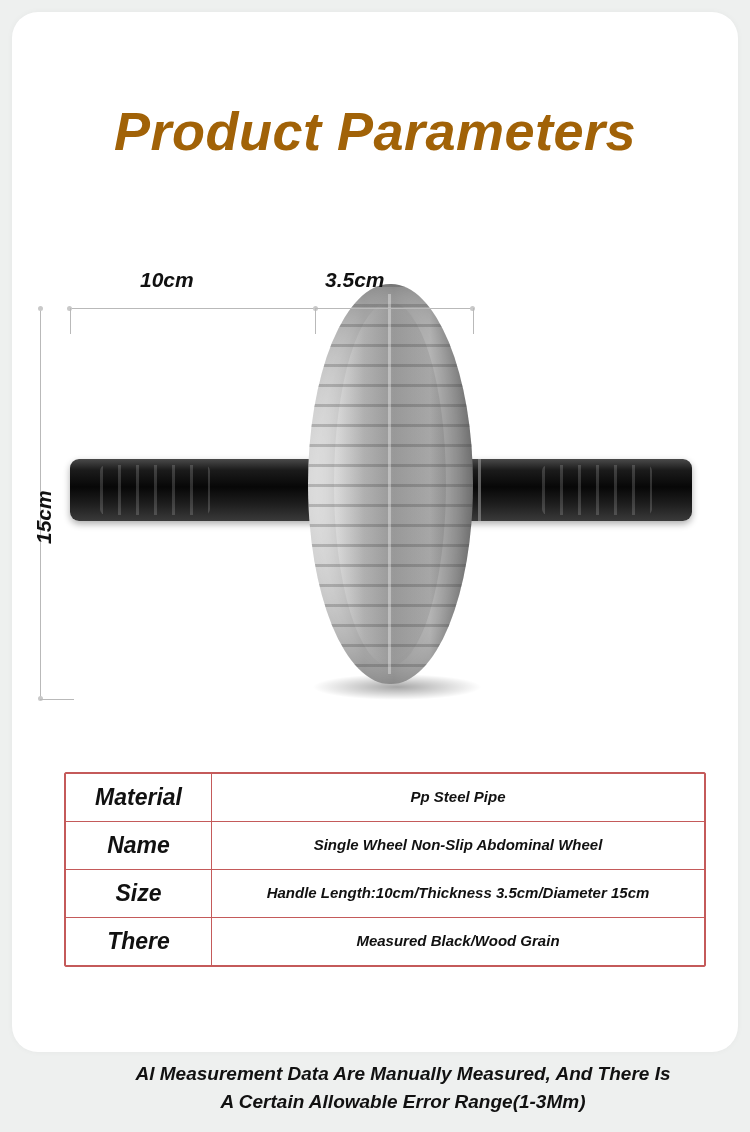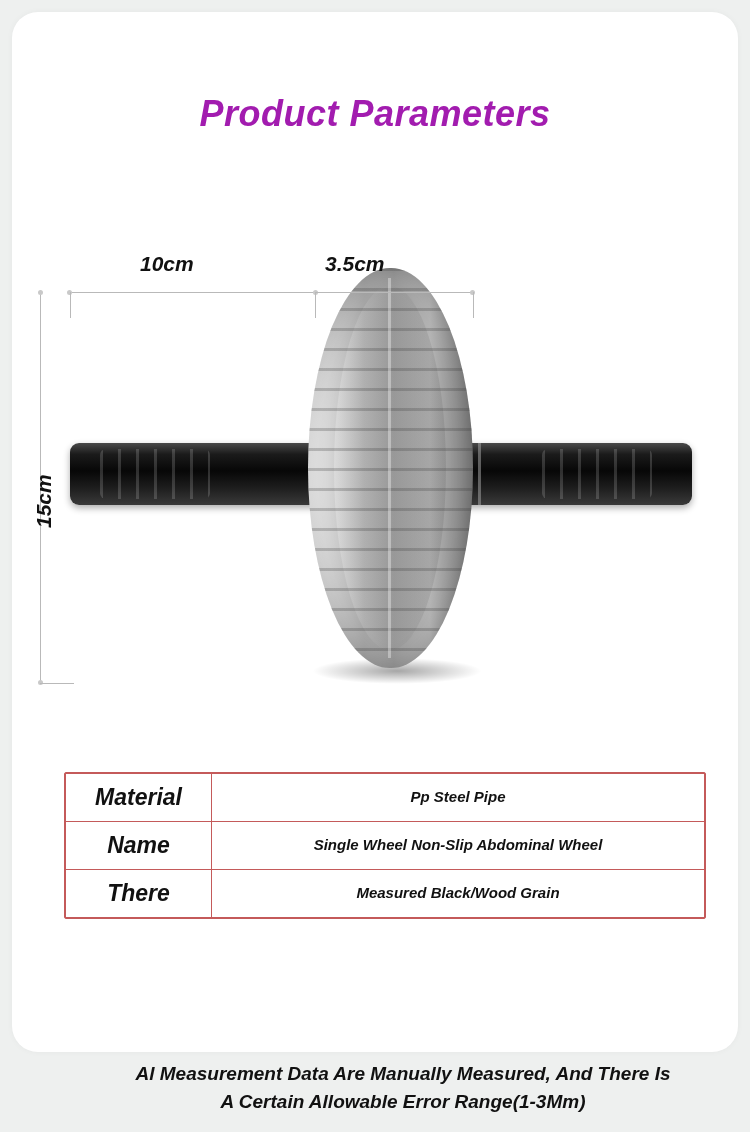--- a/index.html
+++ b/index.html
@@ -19,36 +19,36 @@
     top: 12px;
     width: 726px;
     height: 1040px;
     background: #ffffff;
     border-radius: 26px;
     box-shadow: 0 0 6px rgba(0,0,0,0.04);
     overflow: hidden;
   }
   .title {
     position: absolute;
-    top: 81px;
+    top: 88px;
     left: 0;
     width: 726px;
     text-align: center;
-    font-size: 36px;
+    font-size: 54px;
     font-weight: bold;
     font-style: italic;
     letter-spacing: 0.5px;
-    color: #a21caf;
+    color: #a16207;
   }
 
   
   .diagram {
     position: absolute;
     left: 0;
-    top: 216px;
+    top: 232px;
     width: 726px;
     height: 500px;
   }
 
   
   .dim-line-h {
     position: absolute;
     height: 1px;
     background: #b9b9b9;
   }
@@ -272,20 +272,24 @@
       <tbody>
         <tr>
           <td class="key">Material</td>
           <td class="val">Pp Steel Pipe</td>
         </tr>
         <tr>
           <td class="key">Name</td>
           <td class="val">Single Wheel Non-Slip Abdominal Wheel</td>
         </tr>
         <tr>
+          <td class="key">Size</td>
+          <td class="val">Handle Length:10cm/Thickness 3.5cm/Diameter 15cm</td>
+        </tr>
+        <tr>
           <td class="key">There</td>
           <td class="val">Measured Black/Wood Grain</td>
         </tr>
       </tbody>
     </table>
   </div>
 
 </div>
 
 <div class="note">

